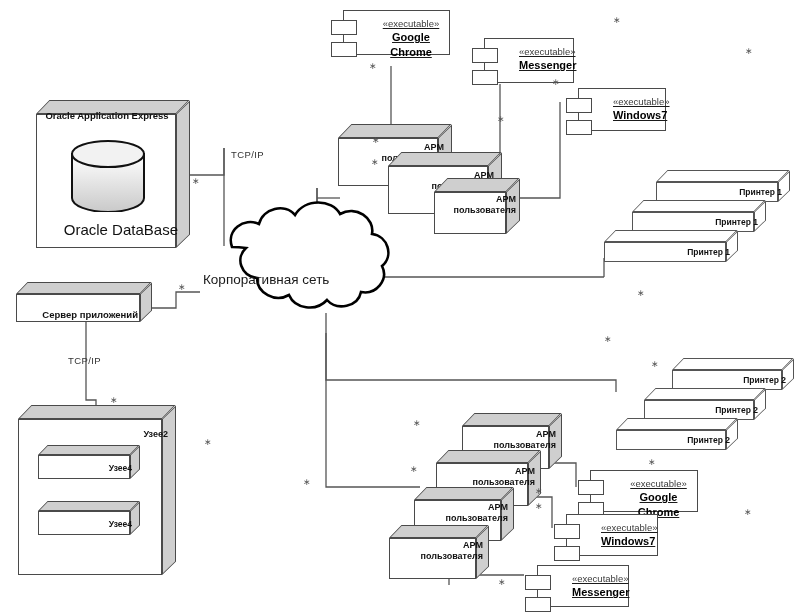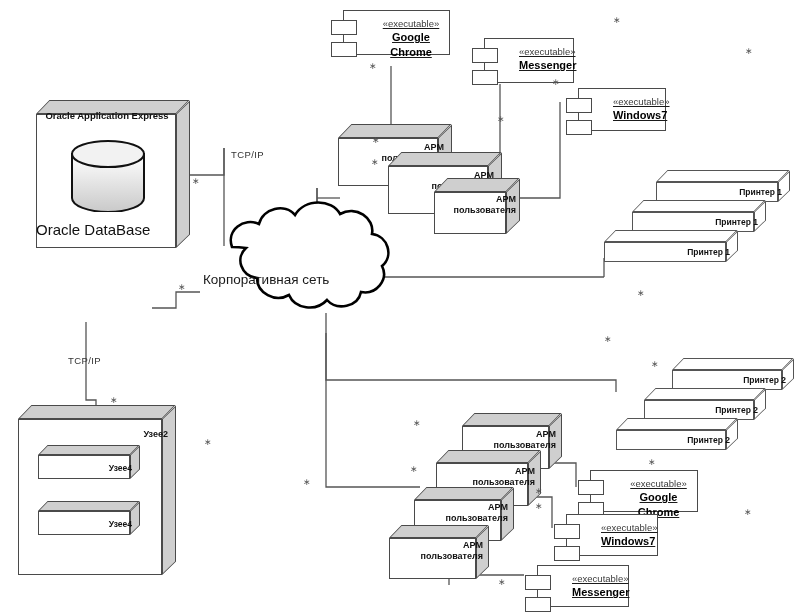--- a/index.html
+++ b/index.html
@@ -36,21 +36,21 @@
   .cloudlabel{position:absolute;font-size:13.5px;color:#1a1a1a;white-space:nowrap;}
 
   
   .linklabel{position:absolute;font-size:9.5px;color:#333;letter-spacing:.4px;}
   .star{position:absolute;font-size:9px;color:#555;line-height:1;}
 
   
   #oracle-db .front{background:#ffffff;}
   .dbtitle{position:absolute;top:10px;left:0;right:12px;text-align:center;
            font-size:9.5px;font-weight:bold;color:#111;}
-  .dbname{position:absolute;bottom:10px;left:0;right:12px;text-align:left;
+  .dbname{position:absolute;bottom:10px;left:0;right:12px;text-align:right;
           font-size:15px;color:#111;}
 </style>
 </head>
 <body>
 
 <div id="canvas">
 
   <svg id="svglayer" viewBox="0 0 794 613" xmlns="http://www.w3.org/2000/svg">
     <g fill="none" stroke="#555555" stroke-width="1.3">
 
@@ -125,20 +125,28 @@
           <stop offset="0" stop-color="#ffffff"></stop>
           <stop offset="1" stop-color="#c9c9c9"></stop>
         </linearGradient>
       </defs>
       <path d="M2,14 L2,58 a36,14 0 0 0 72,0 L74,14 Z" fill="url(#cylg)" stroke="#111" stroke-width="2"></path>
       <ellipse cx="38" cy="14" rx="36" ry="13" fill="#f2f2f2" stroke="#111" stroke-width="2"></ellipse>
     </svg>
     <div class="dbname">Oracle DataBase</div>
   </div>
 
+  <div class="node3d" style="left:16px;top:282px;width:136px;height:40px;">
+    <div class="front" style="left:0;top:12px;width:124px;height:28px;"></div>
+    <div class="top" style="left:0;top:0;width:124px;height:12px;
+                transform:skewX(-44deg);transform-origin:bottom left;"></div>
+    <div class="side" style="left:124px;top:12px;width:12px;height:28px;
+                transform:skewY(-44deg);transform-origin:top left;"></div>
+    <div class="txt" style="right:14px;top:27px;font-size:9.5px;">Сервер приложений</div>
+  </div>
 
   <div class="node3d" style="left:18px;top:405px;width:158px;height:170px;">
     <div class="front" style="left:0;top:14px;width:144px;height:156px;"></div>
     <div class="top" style="left:0;top:0;width:144px;height:14px;
                 transform:skewX(-44deg);transform-origin:bottom left;"></div>
     <div class="side" style="left:144px;top:14px;width:14px;height:156px;
                 transform:skewY(-44deg);transform-origin:top left;"></div>
     <div class="txt" style="right:8px;top:24px;font-size:9px;">Узее2</div>
 
     <div class="node3d" style="left:20px;top:40px;width:102px;height:34px;">

